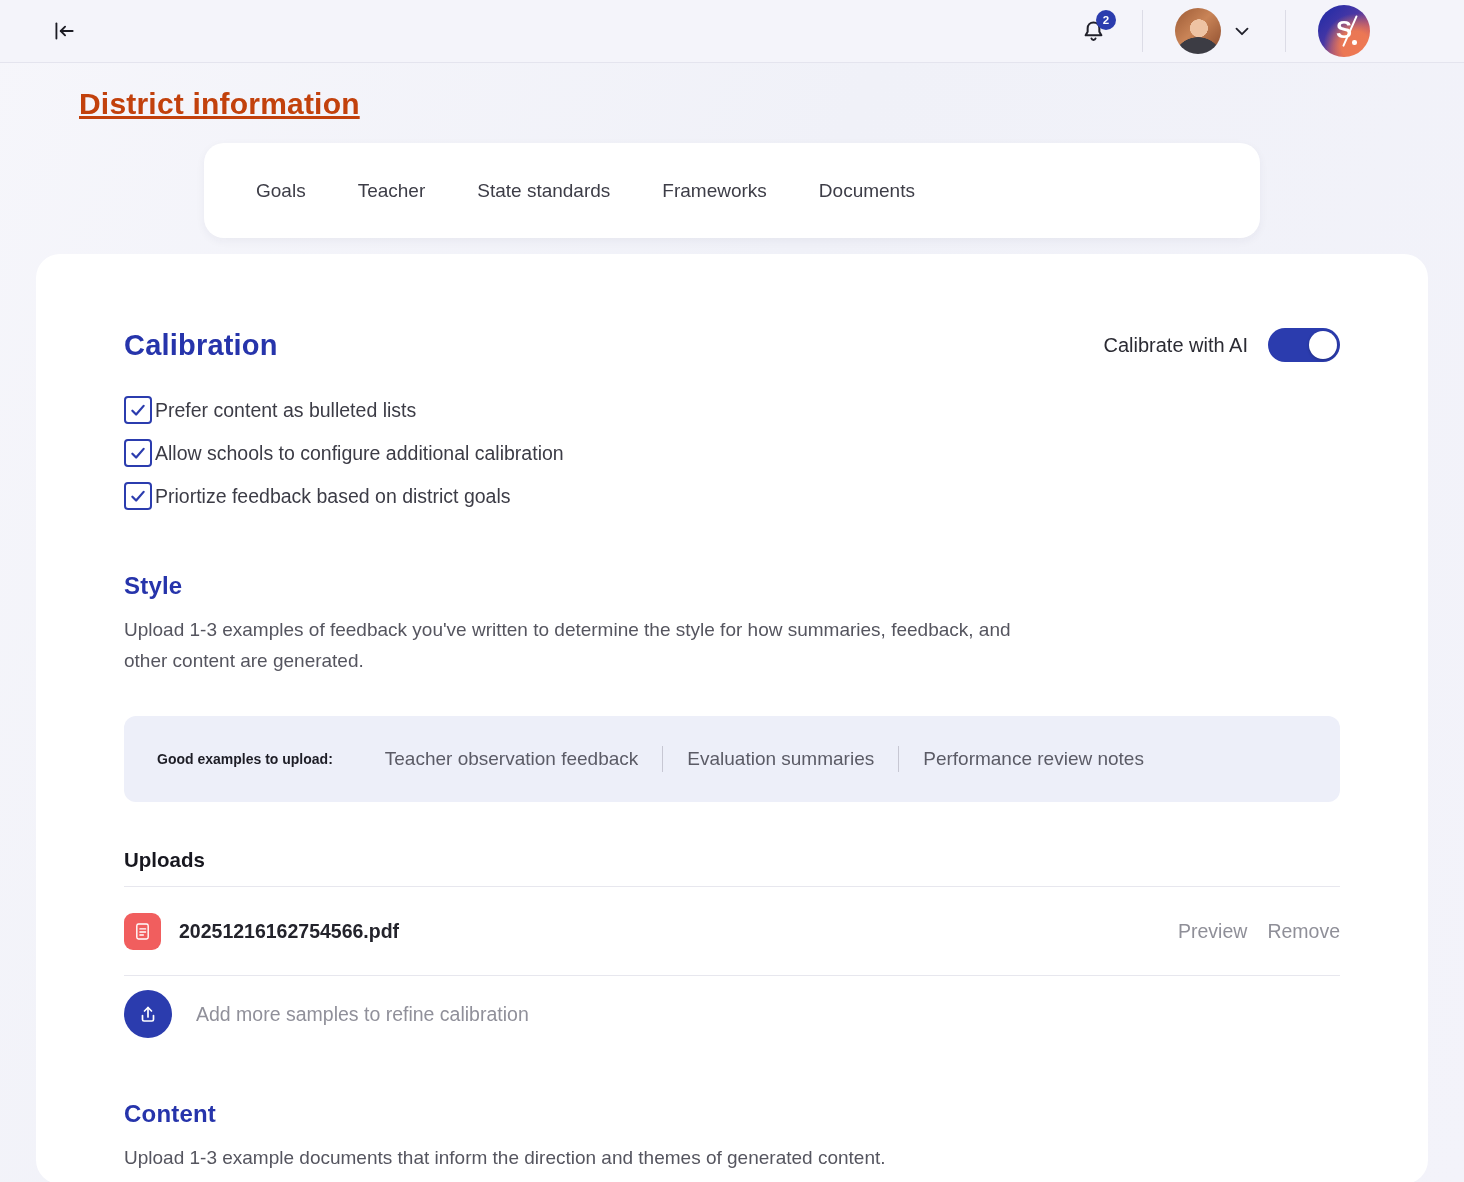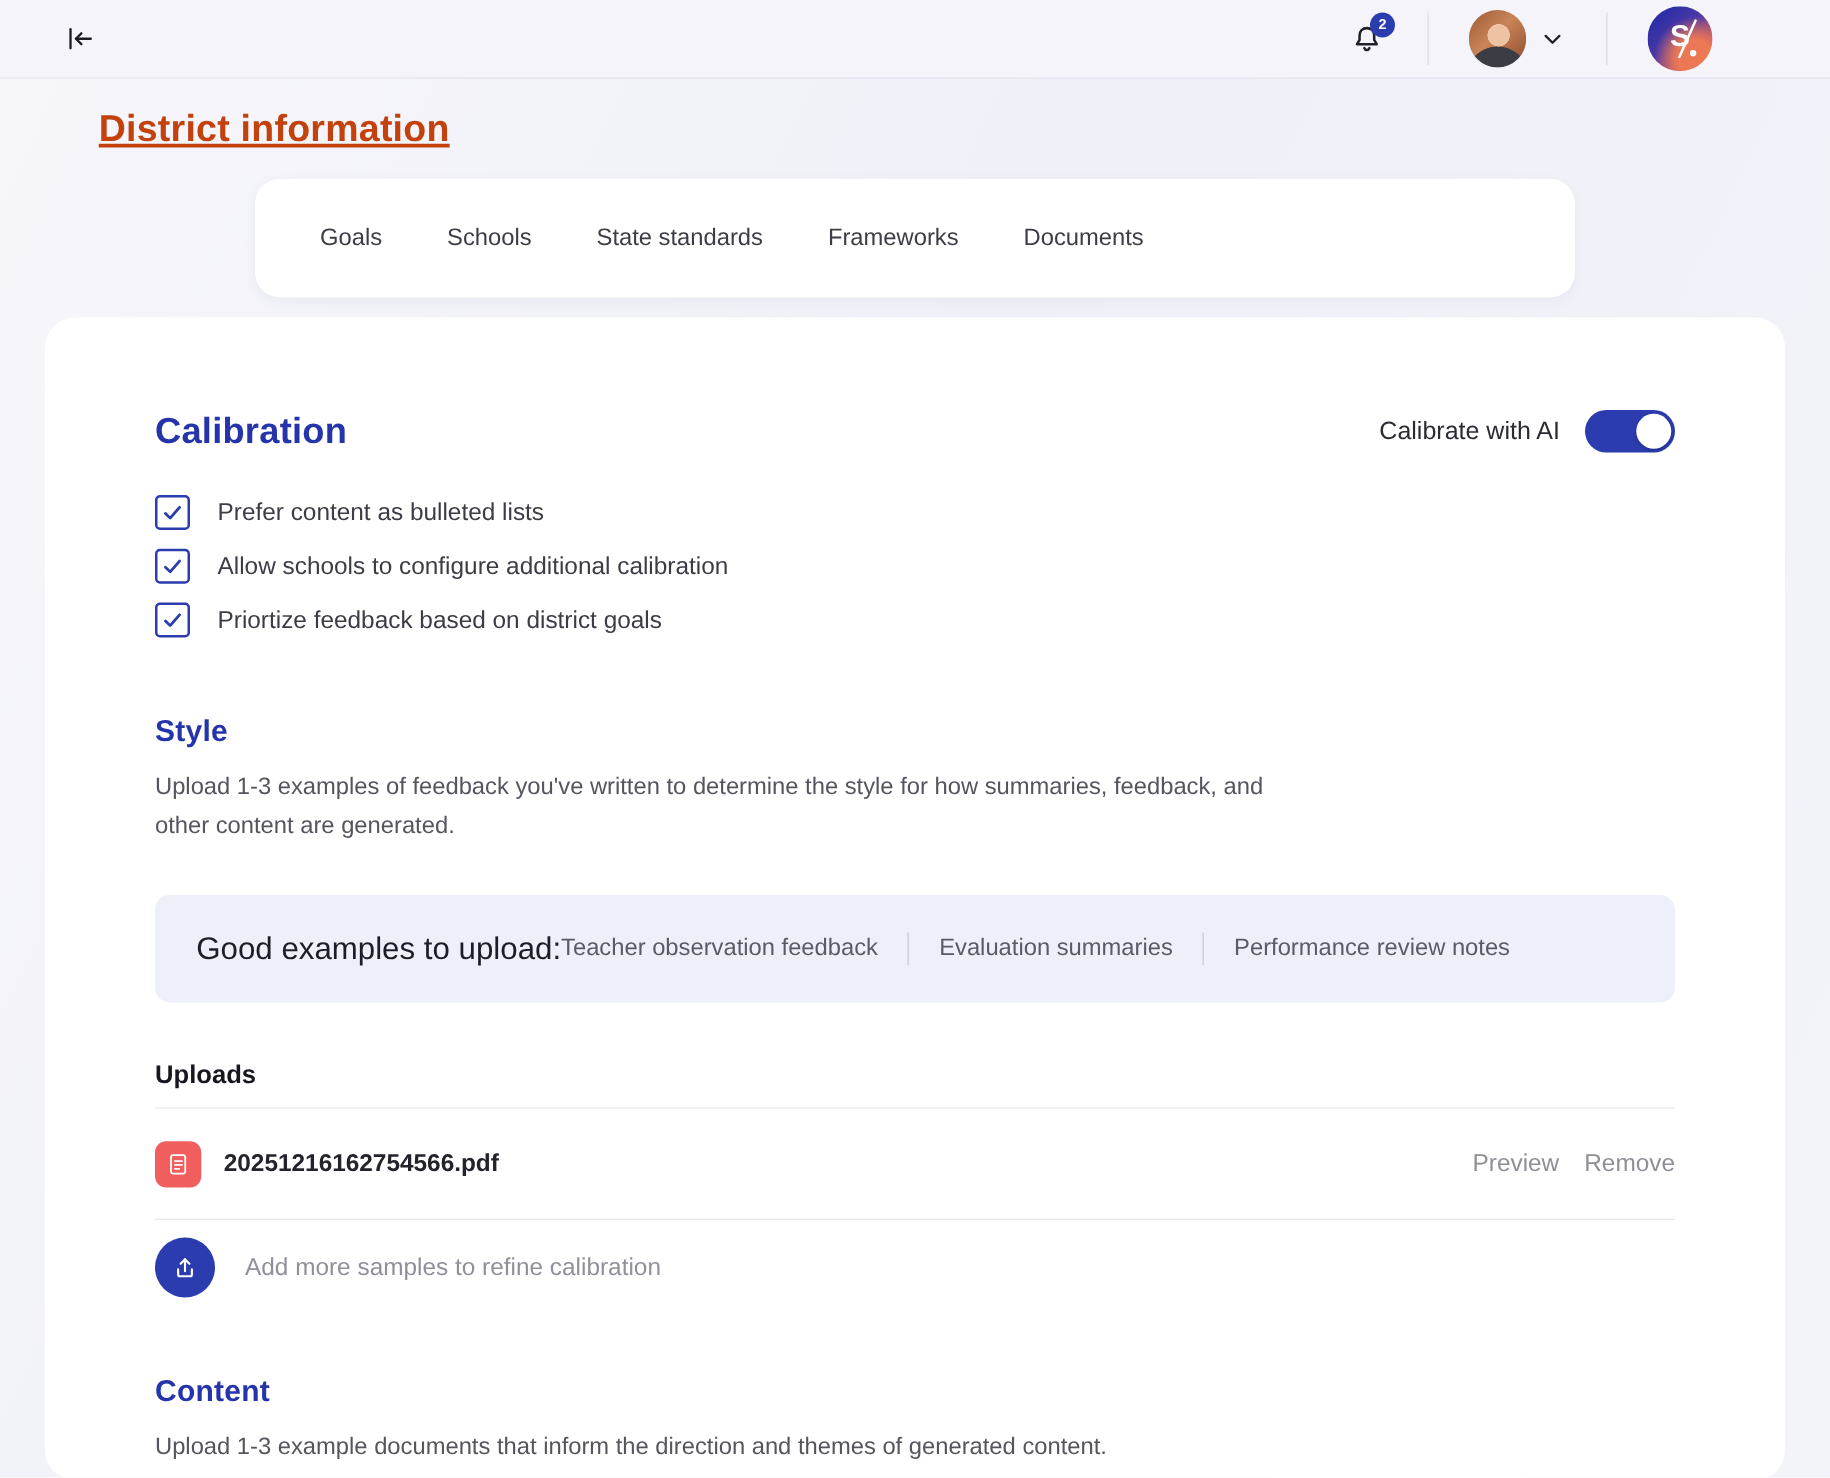--- a/index.html
+++ b/index.html
@@ -114,21 +114,21 @@
     width: 72px; height: 34px; border-radius: 17px;
     background: #2b3cae; position: relative; cursor: pointer;
   }
   .toggle-knob {
     position: absolute; top: 3px; right: 3px;
     width: 28px; height: 28px; border-radius: 50%;
     background: #fff; box-shadow: 0 1px 3px rgba(0,0,0,0.25);
   }
 
   .checkbox-list { margin-top: 34px; display: flex; flex-direction: column; gap: 15px; }
-  .checkbox-row { display: flex; align-items: center; gap: 22px; cursor: pointer; text-align: center; }
+  .checkbox-row { display: flex; align-items: center; gap: 3px; cursor: pointer; text-align: center; }
   .checkbox {
     width: 28px; height: 28px; border-radius: 4px;
     border: 2.5px solid #2b3cae; background: #fff;
     display: flex; align-items: center; justify-content: center;
     flex-shrink: 0;
   }
   .checkbox-label { font-size: 19.5px; color: #3c3c46; }
 
   .sub-section { margin-top: 62px; }
   .section-title-md { font-size: 24px; font-weight: 600; color: #2634ab; letter-spacing: 0.2px; }
@@ -140,21 +140,21 @@
   }
 
   .examples-bar {
     margin-top: 40px;
     height: 86px;
     background: #edeff9;
     border-radius: 12px;
     display: flex; align-items: center;
     padding: 0 33px;
   }
-  .examples-label { font-size: 25px; font-weight: 400; color: #1d1d26; }
+  .examples-label { font-size: 14px; font-weight: 700; color: #1d1d26; margin-right: 52px; }
   .example-item { font-size: 19px; color: #5b5b66; }
   .example-sep { width: 1px; height: 26px; background: #c7c7d3; margin: 0 24px; }
 
   .uploads-section { margin-top: 46px; }
   .uploads-title { font-size: 20.5px; font-weight: 700; color: #17171f; }
   .h-divider { height: 1px; background: #e7e7ee; margin-top: 14px; }
   .file-row {
     height: 88px;
     display: flex; align-items: center;
   }
@@ -213,21 +213,21 @@
       <span class="logo-slash"></span>
       <span class="logo-dot"></span>
     </div>
   </div>
 </div>
 
 <h1 class="page-title">District information</h1>
 
 <div class="tabbar">
   <div class="tab">Goals</div>
-  <div class="tab">Schools</div>
+  <div class="tab">Teacher</div>
   <div class="tab">State standards</div>
   <div class="tab">Frameworks</div>
   <div class="tab">Documents</div>
 </div>
 
 <div class="card">
 
   <div class="cal-header">
     <div class="section-title-lg">Calibration</div>
     <div class="toggle-row">

